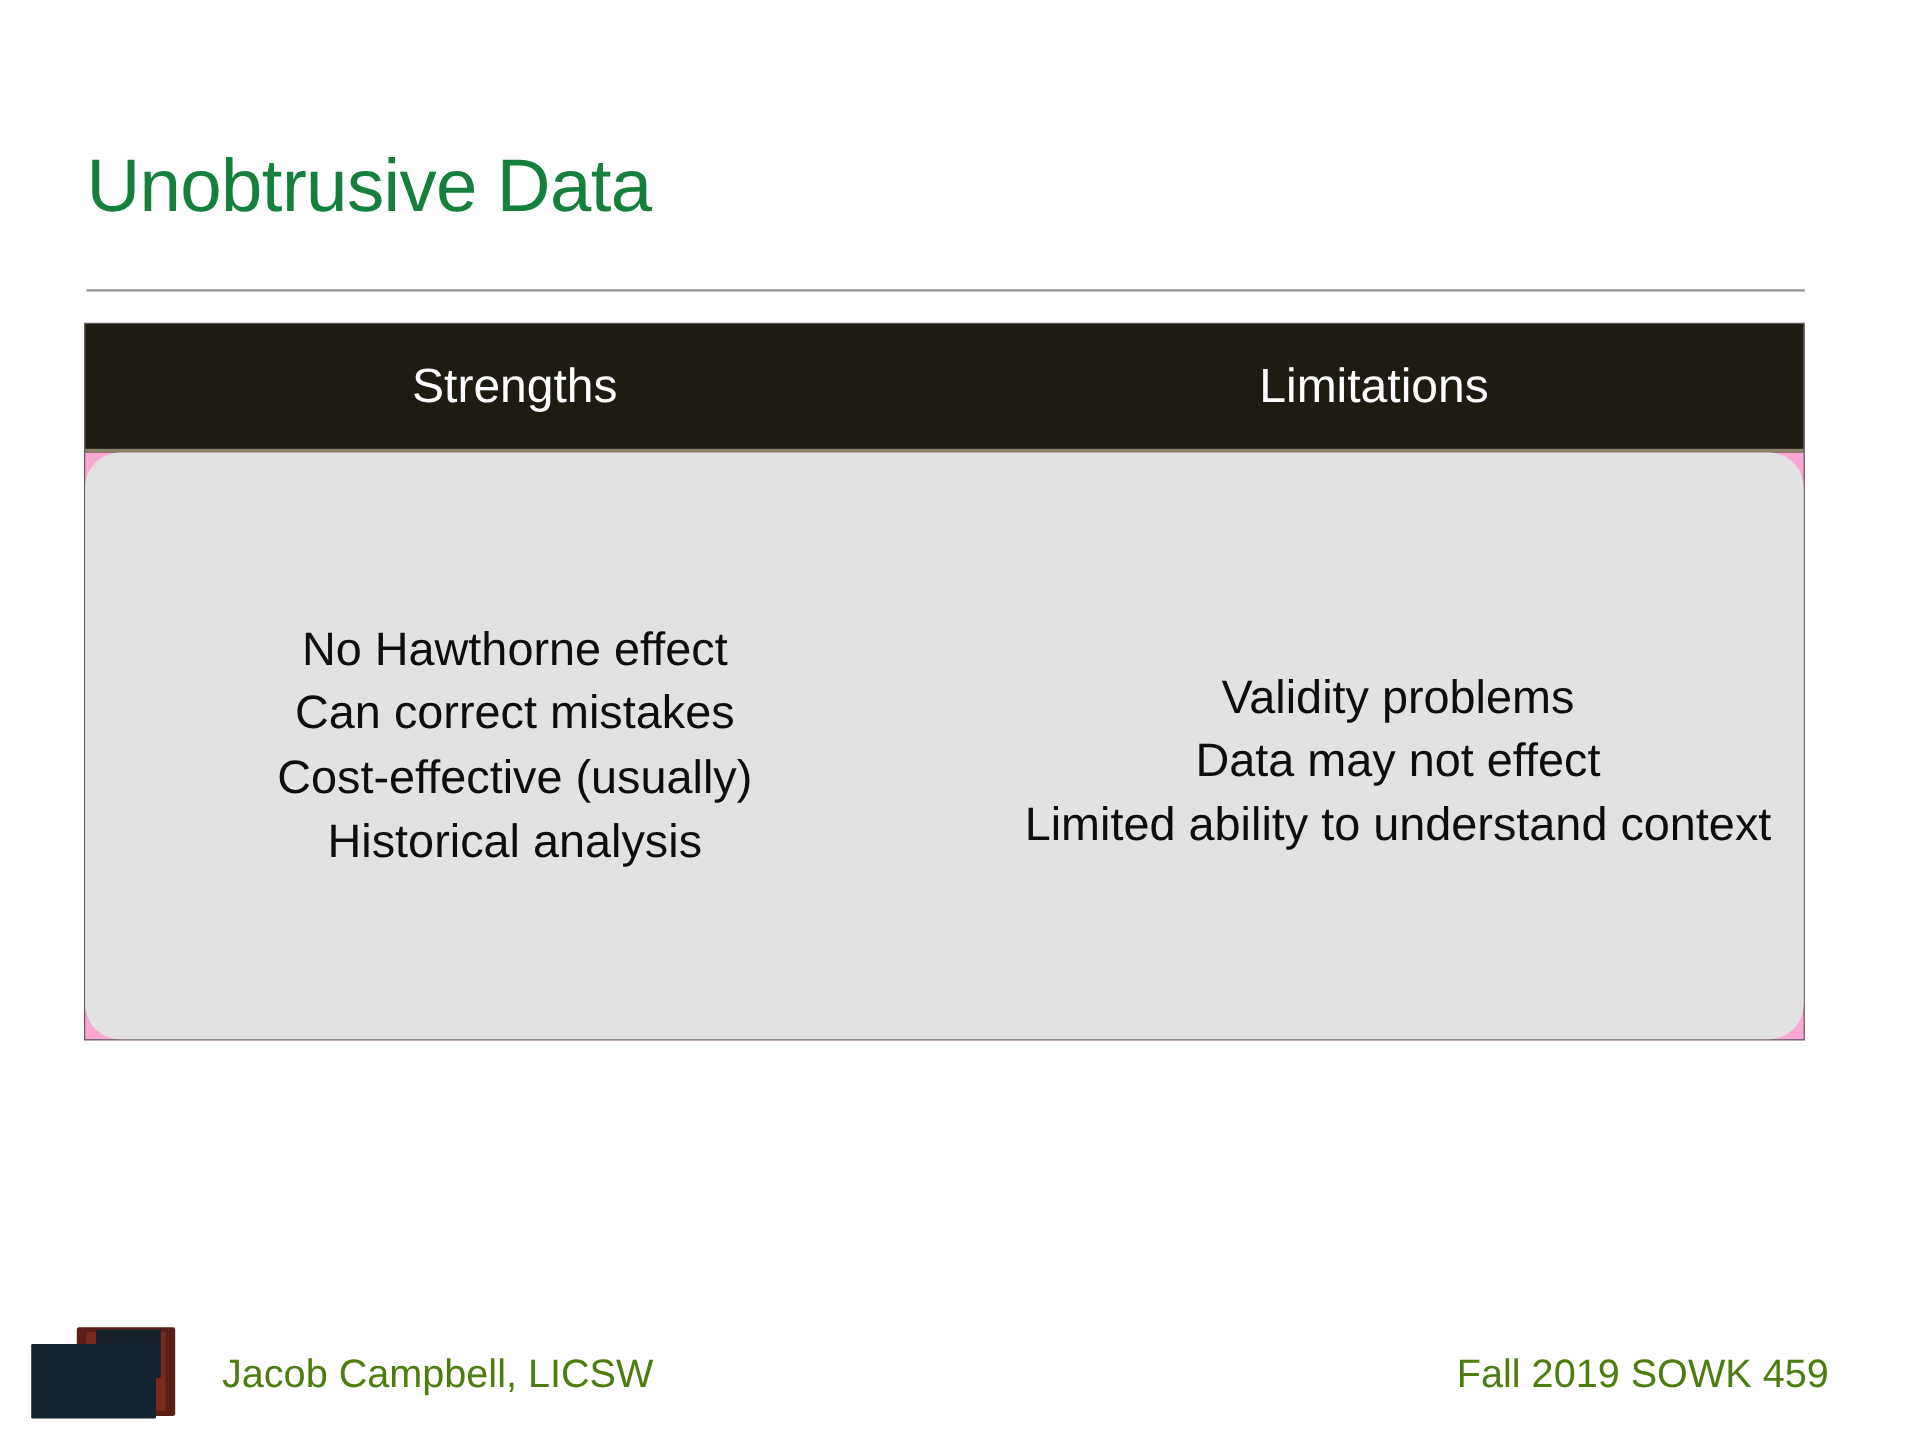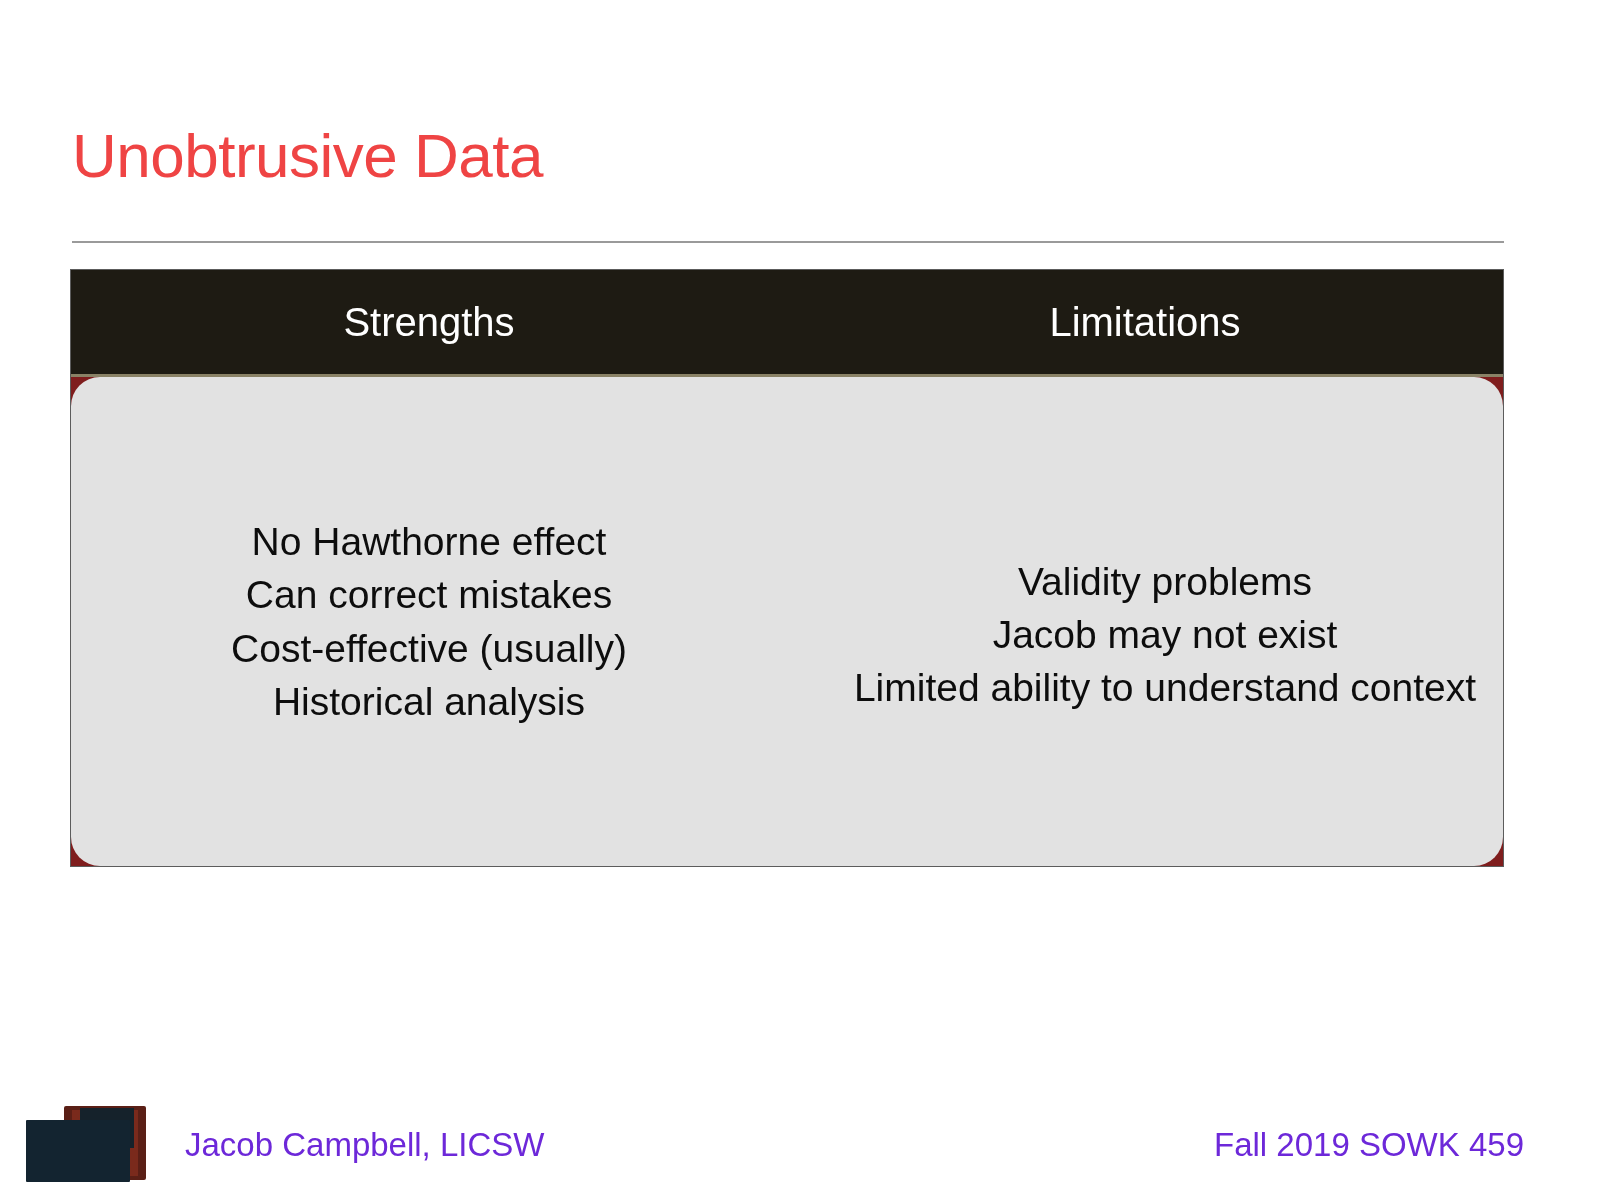--- a/index.html
+++ b/index.html
@@ -22,21 +22,21 @@
   }
 
   
   .title {
     position: absolute;
     left: 72px;
     top: 120px;
     font-size: 62px;
     font-weight: 400;
     letter-spacing: -0.5px;
-    color: #ef4444;
+    color: #15803d;
     line-height: 1.15;
     white-space: nowrap;
   }
   .title-rule {
     position: absolute;
     left: 72px;
     top: 241px;
     width: 1432px;
     height: 2px;
     background: #9a9a9a;
@@ -44,21 +44,21 @@
 
   
   .table {
     position: absolute;
     left: 70px;
     top: 269px;
     width: 1434px;
     height: 598px;
     border: 1px solid #5c5c5c;
     box-sizing: border-box;
-    background: #7f1d1d;
+    background: #f9a8d4;
   }
   .table-head {
     display: flex;
     width: 100%;
     height: 107px;
     background: #1e1b13;
     border-bottom: 3px solid #8a8266;
     box-sizing: border-box;
   }
   .th {
@@ -104,21 +104,21 @@
   .footer {
     position: absolute;
     left: 0;
     right: 0;
     bottom: 28px;
     height: 46px;
   }
   .footer-text {
     position: absolute;
     font-size: 33px;
-    color: #6d28d9;
+    color: #4d7c0f;
     white-space: nowrap;
   }
   .footer-author { left: 185px; top: 0; }
   .footer-org    { left: 50%; transform: translateX(-50%); top: 0; }
   .footer-course { right: 76px; top: 0; }
 
   
   .logo {
     position: absolute;
     left: 26px;
@@ -179,21 +179,21 @@
         <div class="cell-lines">
           <div>No Hawthorne effect</div>
           <div>Can correct mistakes</div>
           <div>Cost-effective (usually)</div>
           <div>Historical analysis</div>
         </div>
       </div>
       <div class="td td-right">
         <div class="cell-lines">
           <div>Validity problems</div>
-          <div>Jacob may not exist</div>
+          <div>Data may not effect</div>
           <div>Limited ability to understand context</div>
         </div>
       </div>
     </div>
   </div>
 
   <div class="logo">
     <div class="book-back"></div>
     <div class="book-mid"></div>
     <div class="book-dark"></div>

